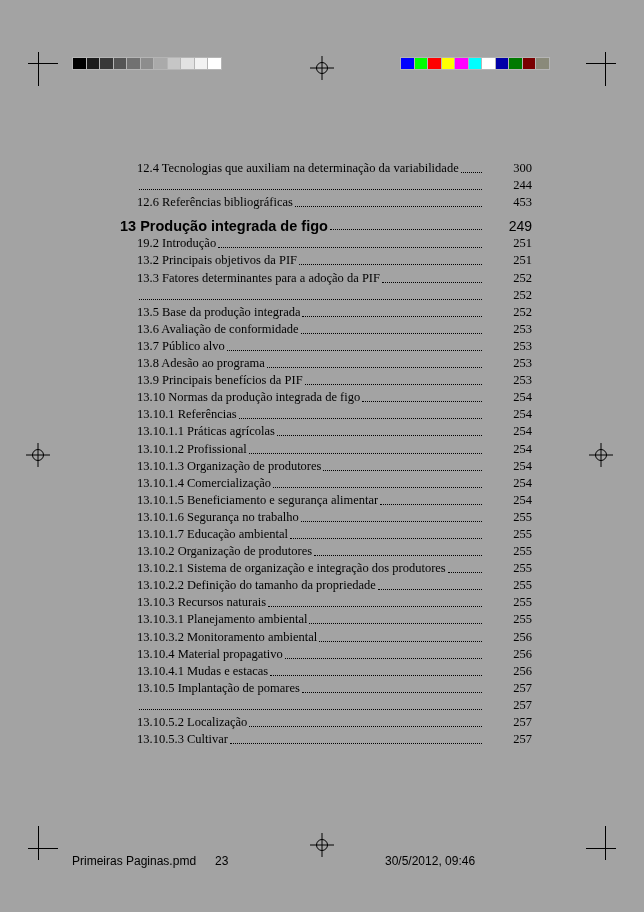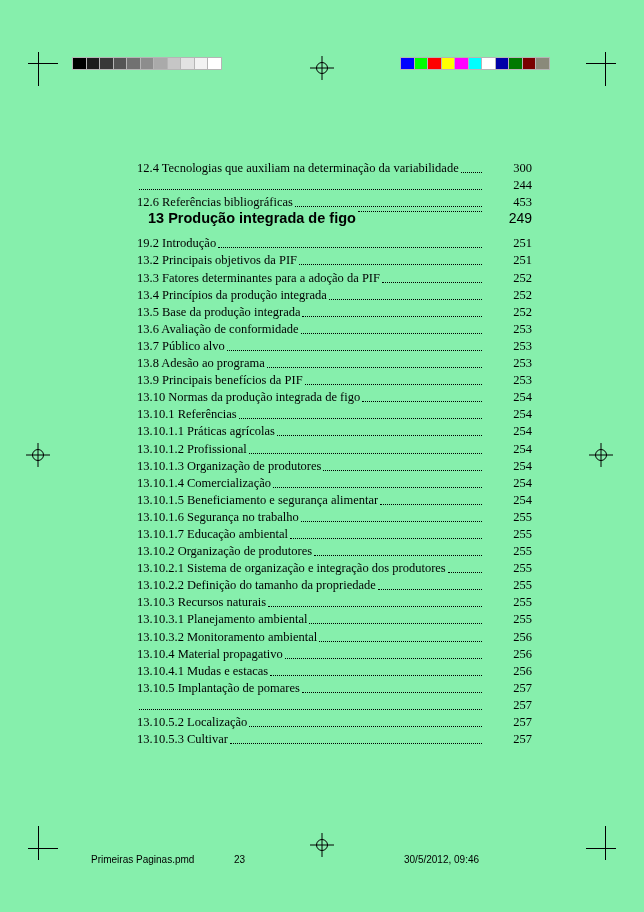--- a/index.html
+++ b/index.html
@@ -1,19 +1,19 @@
 <!DOCTYPE html>
 <html><head>
 <meta charset="utf-8">
 <style>
   html, body { margin: 0; padding: 0; background: #ffffff; }
   .sheet {
     position: relative;
     width: 644px; height: 912px;
-    background: #86efac;
+    background: #a3a3a3;
     font-family: "Liberation Serif", serif;
     color: #000;
     overflow: hidden;
   }
 
   
   .mark { position: absolute; background: #000; }
 
   
   .reg { position: absolute; width: 24px; height: 24px; }
@@ -53,33 +53,32 @@
     width: 40px;
     text-align: right;
     flex-shrink: 0;
   }
   .toc-row.chapter {
     height: 24px;
     padding-left: 0;
     font-family: "Liberation Sans", sans-serif;
     font-weight: bold;
     font-size: 14.5px;
-    align-items: flex-start;
-    margin-left: 28px;
+    align-items: flex-end;
   }
   .toc-row.chapter .toc-page { font-weight: normal; font-size: 14px; }
   .toc-row.chapter .leader { margin-bottom: 4px; }
 
   
   .footer {
     position: absolute;
-    left: 91px; top: 854px;
+    left: 72px; top: 854px;
     width: 470px; height: 14px;
     font-family: "Liberation Sans", sans-serif;
-    font-size: 10px;
+    font-size: 12px;
     color: #000;
   }
   .footer .fn { position: absolute; left: 0; }
   .footer .pn { position: absolute; left: 143px; }
   .footer .dt { position: absolute; left: 313px; }
 </style>
 </head>
 <body>
 
 <div class="sheet">
@@ -170,21 +169,20 @@
         <span class="toc-label">13.2 Principais objetivos da PIF</span>
         <span class="leader"></span>
         <span class="toc-page">251</span>
       </div>
       <div class="toc-row">
         <span class="toc-label">13.3 Fatores determinantes para a adoção da PIF</span>
         <span class="leader"></span>
         <span class="toc-page">252</span>
       </div>
       <div class="toc-row">
-        <span class="toc-label">13.4 Princípios da produção integrada</span>
         <span class="leader"></span>
         <span class="toc-page">252</span>
       </div>
       <div class="toc-row">
         <span class="toc-label">13.5 Base da produção integrada</span>
         <span class="leader"></span>
         <span class="toc-page">252</span>
       </div>
       <div class="toc-row">
         <span class="toc-label">13.6 Avaliação de conformidade</span>

